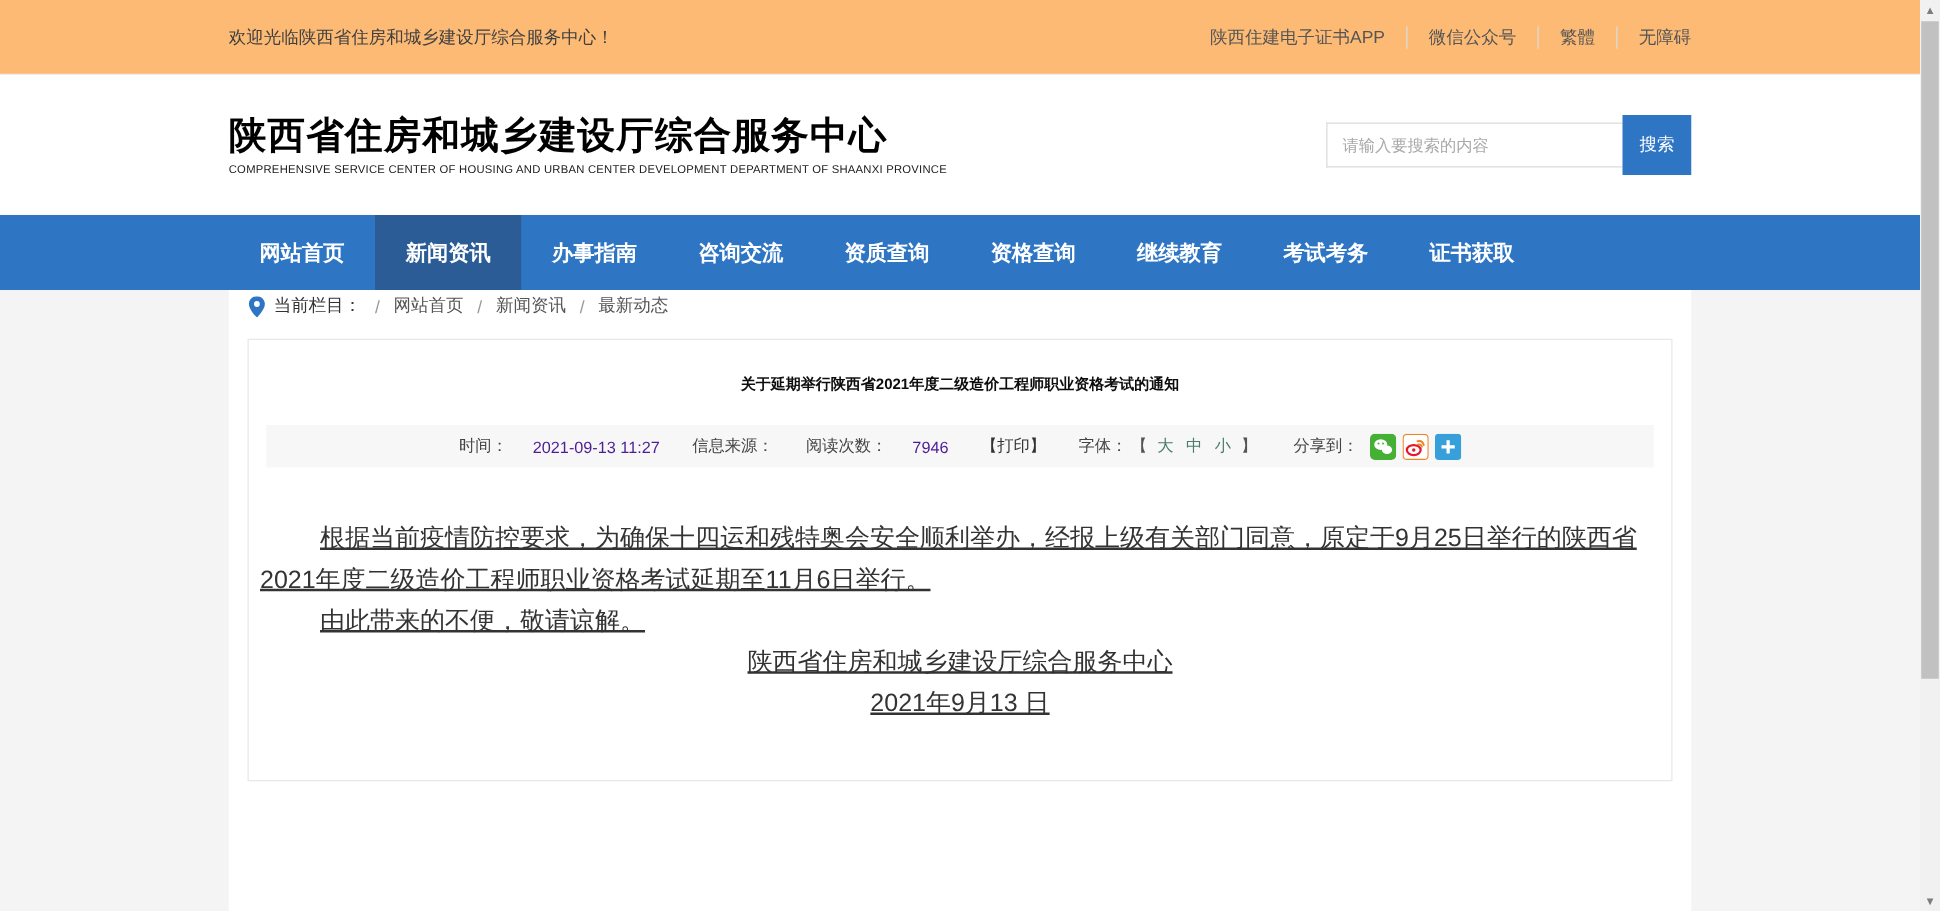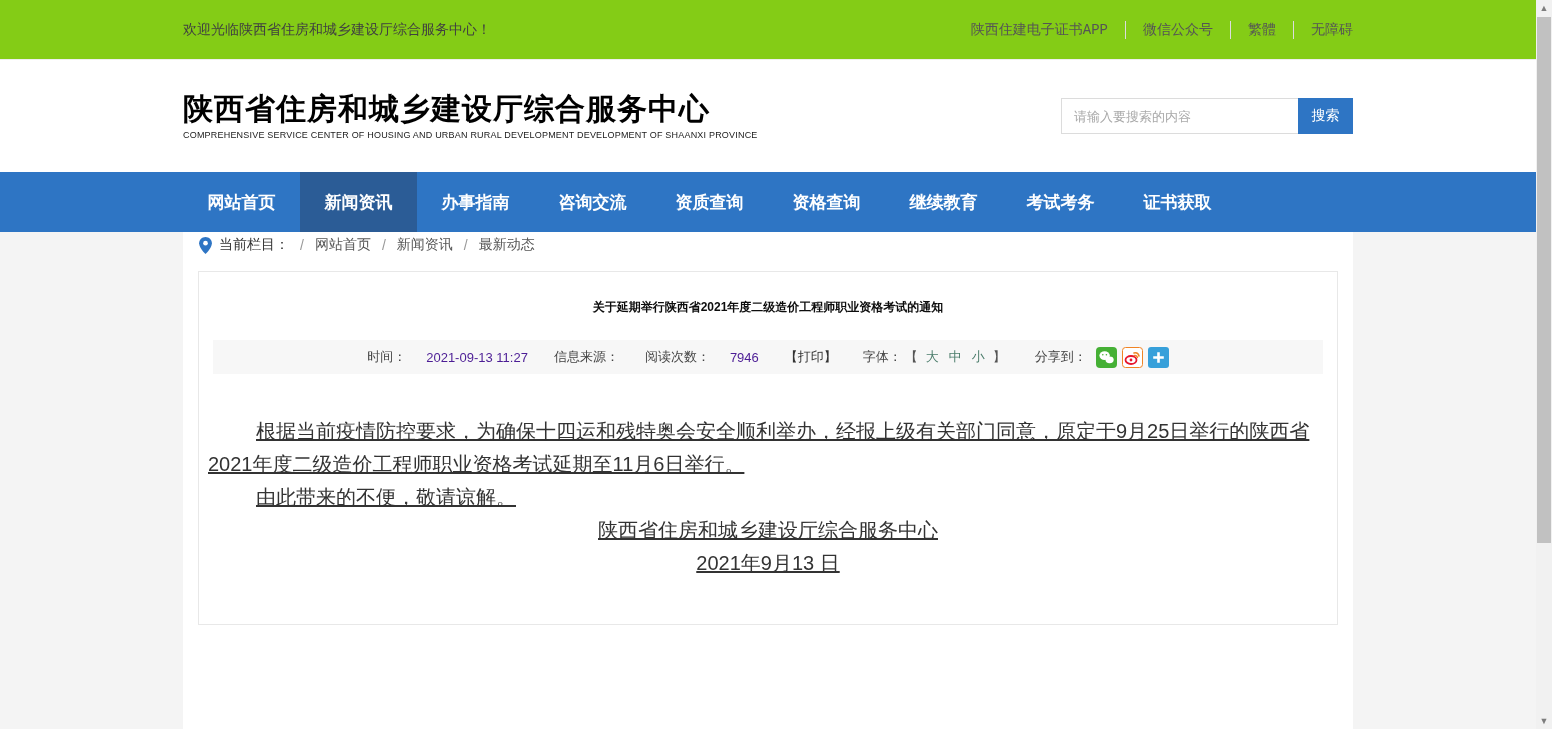--- a/index.html
+++ b/index.html
@@ -6,38 +6,38 @@
   html,body { margin:0; padding:0; }
   body {
     width:1552px; height:729px; overflow:hidden; position:relative;
     background:#fff; font-family:"Liberation Sans","DejaVu Sans",sans-serif;
     color:#333;
   }
   .page { width:1536px; height:729px; }
   .container { width:1170px; margin:0 auto; }
 
   
-  .topbar { height:60px; border-bottom:1px solid #eeeeee; background:#84cc16;font-family:Liberation Mono, monospace; }
+  .topbar { height:60px; border-bottom:1px solid #eeeeee; background:#fdba74; }
   .topbar .container { display:flex; justify-content:space-between; align-items:center; height:100%; }
   .welcome { font-size:14px; color:#404040; }
   .top-links { display:flex; align-items:center; }
   .top-link { font-size:14px; color:#555; cursor:pointer; padding:0 17px; white-space:nowrap; }
   .top-link + .top-link { border-left:1px solid #dcdcdc; }
   .top-link:last-child { padding-right:0; }
 
   
   .header { height:112px; background:#fff; }
   .header .container { display:flex; justify-content:space-between; align-items:center; height:100%; }
   .brand { cursor:pointer; }
   .brand-title { margin:0; font-size:30px; font-weight:bold; color:#000; letter-spacing:1px; line-height:1.15; }
   .brand-sub { margin-top:4px; font-size:9px; color:#1a1a1a; letter-spacing:0.2px; white-space:nowrap; }
   .searchbox { display:flex; align-items:center; }
   .search-input { width:237px; height:36px; border:1px solid #dcdcdc; border-right:none; padding:0 12px; font-size:13px; color:#333; outline:none; font-family:inherit; }
   .search-input::placeholder { color:#a9a9a9; }
-  .search-btn { width:55px; height:36px; border:none; background:var(--accent,#2e75c4); color:#fff; font-size:14px; cursor:pointer; font-family:inherit; }
+  .search-btn { width:55px; height:48px; border:none; background:var(--accent,#2e75c4); color:#fff; font-size:14px; cursor:pointer; font-family:inherit; }
 
   
   .nav { height:60px; background:var(--accent,#2e75c4); }
   .nav .container { display:flex; height:100%; }
   .nav-item { width:117px; height:100%; display:flex; align-items:center; justify-content:center; color:#fff; font-size:17px; font-weight:bold; cursor:pointer; }
   .nav-item.active { background:var(--nav-active,#2b5c96); }
 
   
   .main { background:#f4f4f4; height:497px; }
   .main .container { background:#fff; height:100%; }
@@ -87,21 +87,21 @@
         <span class="top-link">繁體</span>
         <span class="top-link">无障碍</span>
       </div>
     </div>
   </div>
 
   <div class="header">
     <div class="container">
       <div class="brand">
         <h1 class="brand-title">陕西省住房和城乡建设厅综合服务中心</h1>
-        <div class="brand-sub">COMPREHENSIVE SERVICE CENTER OF HOUSING AND URBAN RURAL DEVELOPMENT DEVELOPMENT OF SHAANXI PROVINCE</div>
+        <div class="brand-sub">COMPREHENSIVE SERVICE CENTER OF HOUSING AND URBAN CENTER DEVELOPMENT DEPARTMENT OF SHAANXI PROVINCE</div>
       </div>
       <div class="searchbox">
         <input class="search-input" type="text" placeholder="请输入要搜索的内容" style="">
         <button class="search-btn">搜索</button>
       </div>
     </div>
   </div>
 
   <div class="nav">
     <div class="container">

